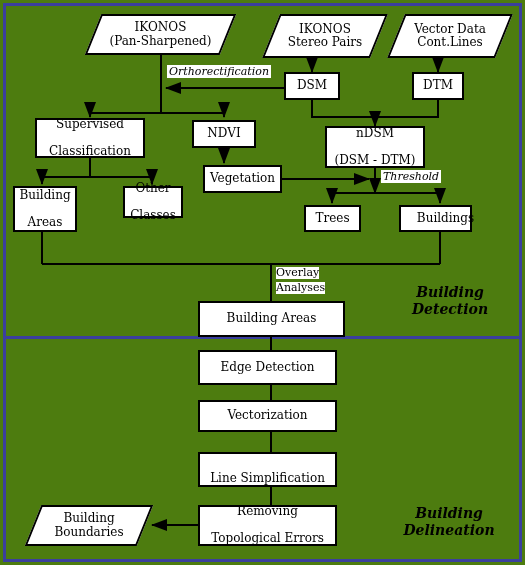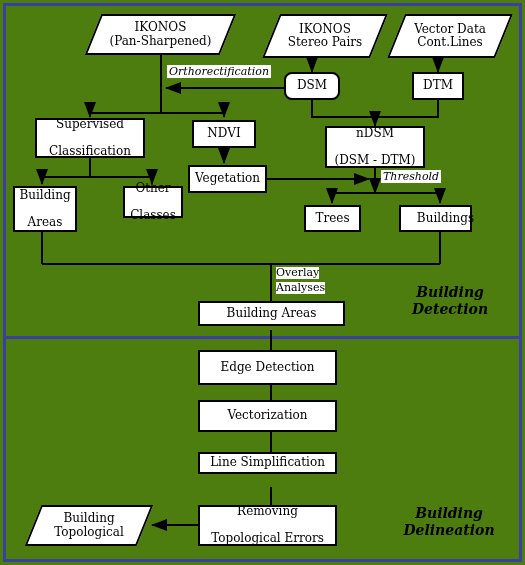--- a/index.html
+++ b/index.html
@@ -139,26 +139,26 @@
         <span>Cont.Lines</span>
       </span>
     </div>
   </div>
 
   <div class="para" style="left:33px;top:505px;width:112px;height:41px;">
     <div class="skew"></div>
     <div class="ptext">
       <span>
         <span>Building</span><br>
-        <span>Topological</span>
-      </span>
-    </div>
-  </div>
-
-  <div class="node" style="left:284px;top:72px;width:56px;height:28px;border-radius:8px;">
+        <span>Boundaries</span>
+      </span>
+    </div>
+  </div>
+
+  <div class="node" style="left:284px;top:72px;width:56px;height:28px;">
     <span>DSM</span>
   </div>
 
   <div class="node" style="left:412px;top:72px;width:52px;height:28px;">
     <span>DTM</span>
   </div>
 
   <div class="node" style="left:35px;top:118px;width:110px;height:40px;">
     <span>
       <span>Supervised</span><br>
@@ -184,45 +184,45 @@
     </span>
   </div>
 
   <div class="node" style="left:123px;top:186px;width:60px;height:32px;">
     <span>
       <span>Other</span><br>
       <span>Classes</span>
     </span>
   </div>
 
-  <div class="node" style="left:188px;top:165px;width:79px;height:28px;">
+  <div class="node" style="left:203px;top:165px;width:79px;height:28px;">
     <span>Vegetation</span>
   </div>
 
   <div class="node" style="left:304px;top:205px;width:57px;height:27px;">
     <span>Trees</span>
   </div>
 
   <div class="node" style="left:399px;top:205px;width:73px;height:27px;padding-left:20px;">
     <span>Buildings</span>
   </div>
 
-  <div class="node" style="left:198px;top:301px;width:147px;height:25px;text-align:right;">
+  <div class="node" style="left:198px;top:301px;width:147px;height:36px;text-align:right;">
     <span>Building Areas</span>
   </div>
 
   <div class="node" style="left:198px;top:350px;width:139px;height:35px;">
     <span>Edge Detection</span>
   </div>
 
   <div class="node" style="left:198px;top:400px;width:139px;height:32px;">
     <span>Vectorization</span>
   </div>
 
-  <div class="node" style="left:198px;top:452px;width:139px;height:22px;">
+  <div class="node" style="left:198px;top:452px;width:139px;height:35px;align-items:flex-end;">
     <span>Line Simplification</span>
   </div>
 
   <div class="node" style="left:198px;top:505px;width:139px;height:41px;">
     <span>
       <span>Removing</span><br>
       <span>Topological Errors</span>
     </span>
   </div>
 

